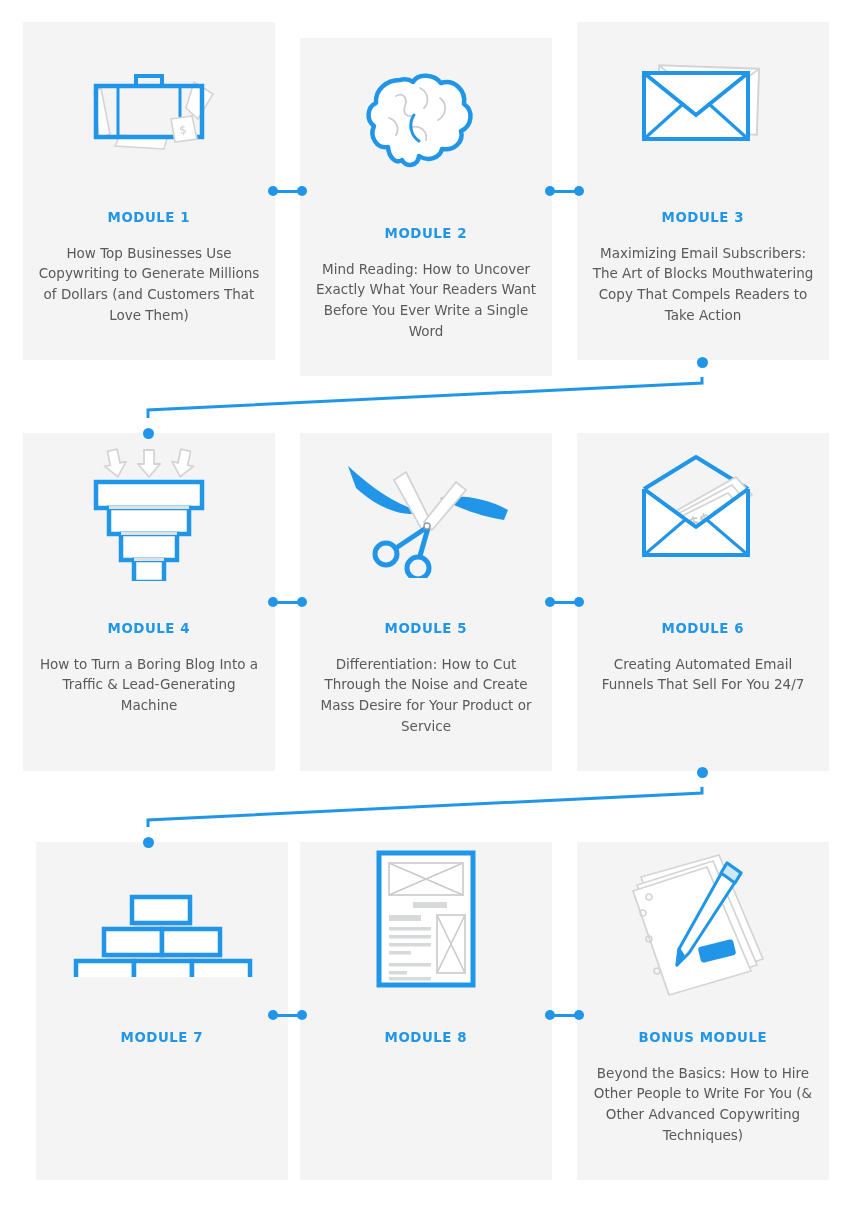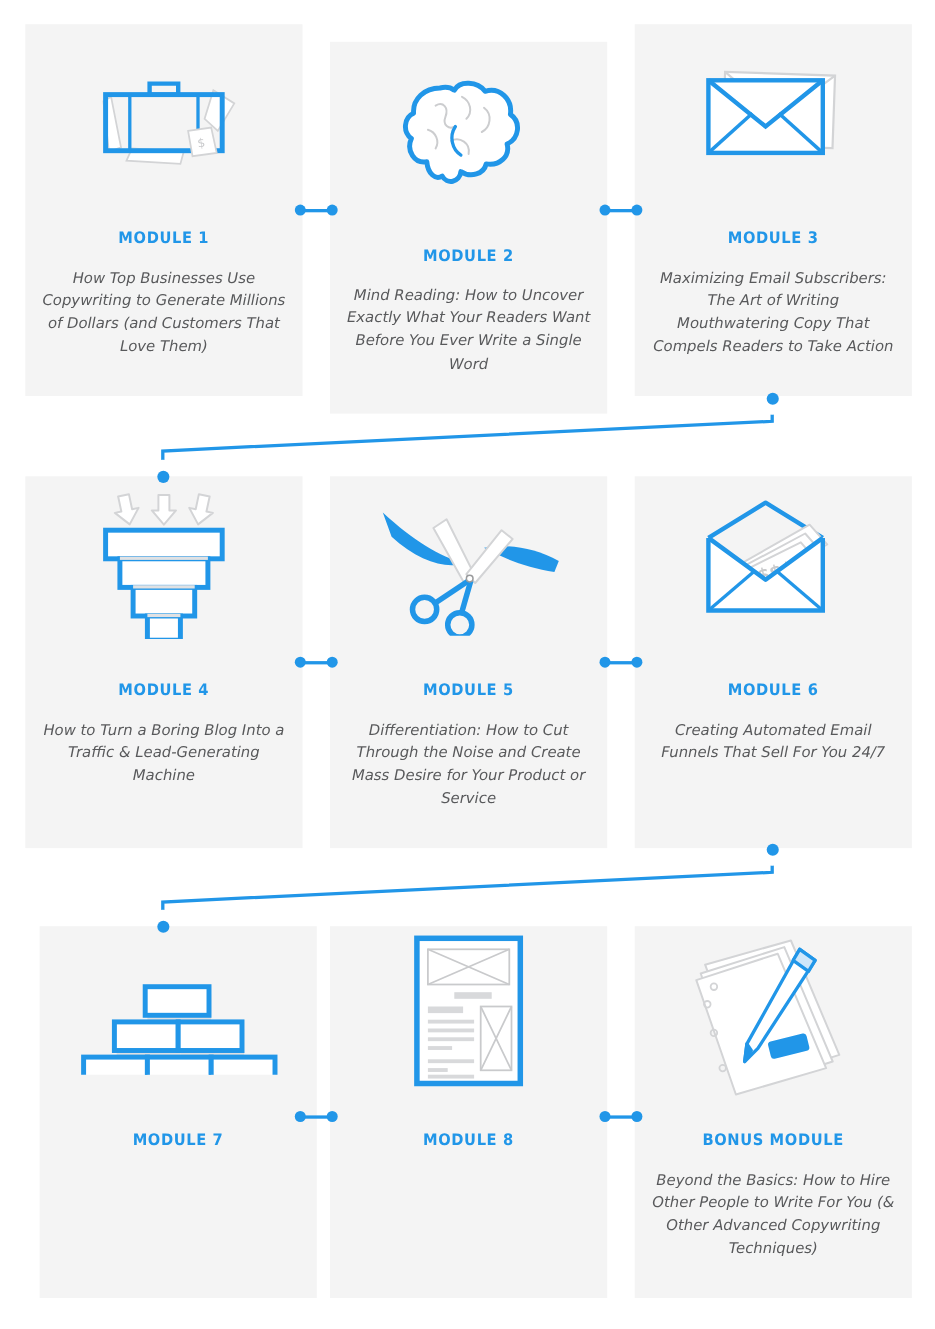--- a/index.html
+++ b/index.html
@@ -71,21 +71,20 @@
   .module-desc {
     color: #58595b;
     font-family: "DejaVu Sans", sans-serif;
     font-size: 13.5px;
     line-height: 1.55;
     text-align: center;
     margin: 0;
     padding: 0 14px;
     box-sizing: border-box;
     max-width: 100%;
-    font-style: italic;
   }
 
   
   .card .module-label { margin-top: 28px; }
   .card .module-desc  { margin-top: 18px; }
 
   
   .h-connector {
     position: absolute;
     z-index: 3;
@@ -202,21 +201,21 @@
           <path d="M30,22 L80,62 L130,22" transform="rotate(2 80 55)" fill="none"></path>
         </g>
 
         <rect x="16" y="28" width="104" height="66" fill="#ffffff" stroke="#2196e8" stroke-width="4"></rect>
         <path d="M16,28 L68,70 L120,28" fill="none" stroke="#2196e8" stroke-width="4"></path>
         <path d="M16,94 L56,58" fill="none" stroke="#2196e8" stroke-width="3.2"></path>
         <path d="M120,94 L80,58" fill="none" stroke="#2196e8" stroke-width="3.2"></path>
       </svg>
     </div>
     <p class="module-label">MODULE 3</p>
-    <p class="module-desc">Maximizing Email Subscribers: The Art of Writing Mouthwatering Copy That Compels Readers to Take Action</p>
+    <p class="module-desc">Maximizing Email Subscribers: The Art of Blocks Mouthwatering Copy That Compels Readers to Take Action</p>
   </div>
 
   <div class="h-connector" style="left:268px; top:186px; width:39px;">
     <div class="bar"></div>
     <div class="dot"></div>
     <div class="dot"></div>
   </div>
   <div class="h-connector" style="left:545px; top:186px; width:39px;">
     <div class="bar"></div>
     <div class="dot"></div>

